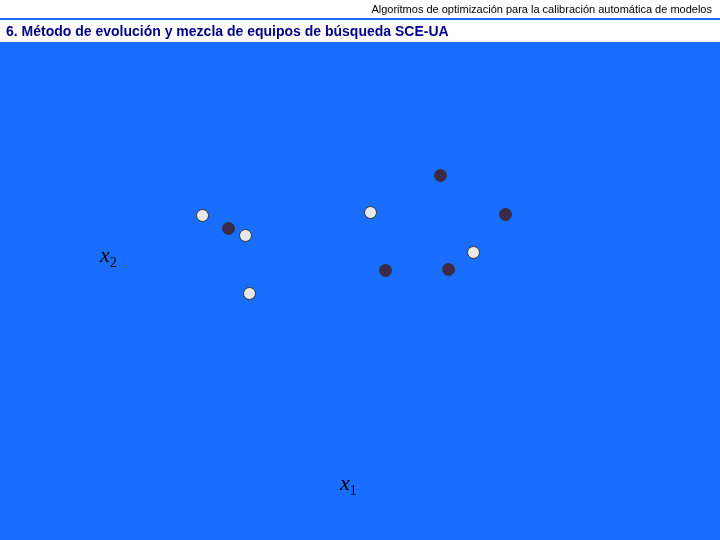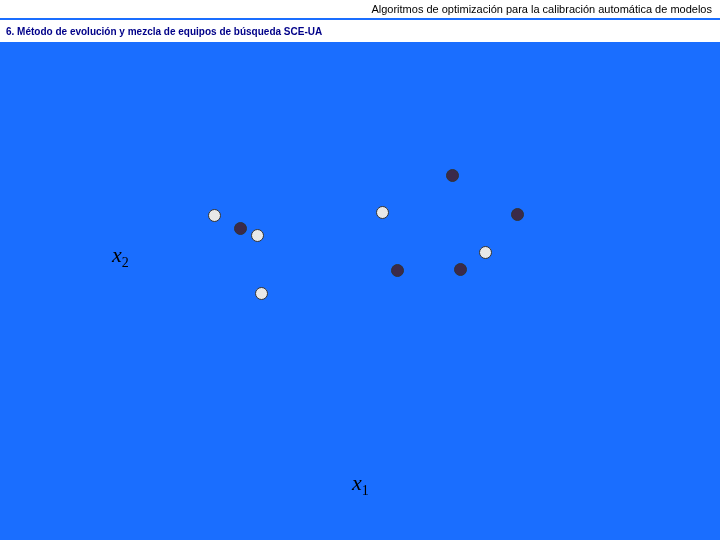--- a/index.html
+++ b/index.html
@@ -26,31 +26,30 @@
     white-space: nowrap;
   }
   .subtitle-bar {
     background: #ffffff;
     height: 22px;
     display: flex;
     align-items: center;
     padding: 0 6px;
   }
   .subtitle-bar .subtitle {
-    font-size: 10px;
+    font-size: 14px;
     font-weight: bold;
     color: #000088;
   }
   .canvas {
     position: absolute;
     top: 42px;
     left: 0;
     right: 0;
     bottom: 0;
-    margin-left: 12px;
   }
   .axis-label {
     position: absolute;
     font-family: "Times New Roman", serif;
     font-style: italic;
     font-size: 22px;
     color: #000;
   }
   .axis-label sub {
     font-size: 14px;

